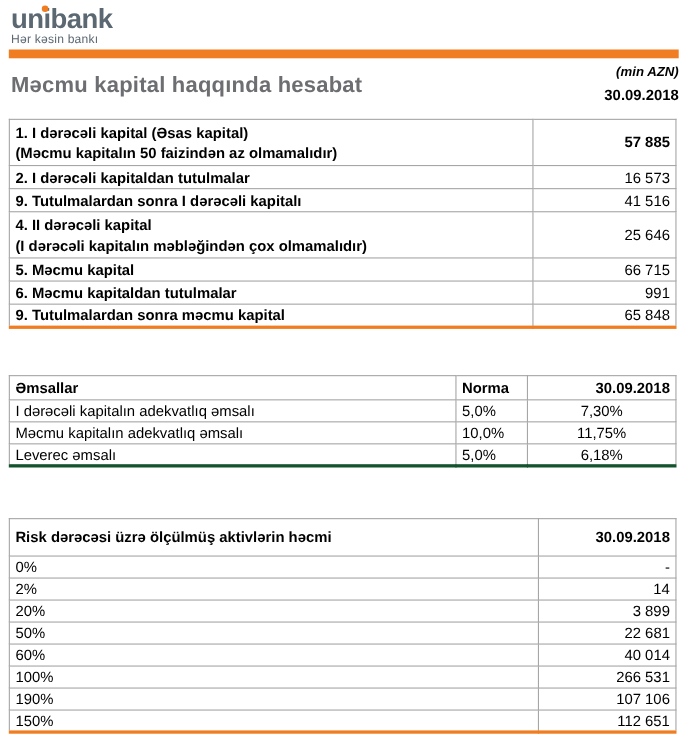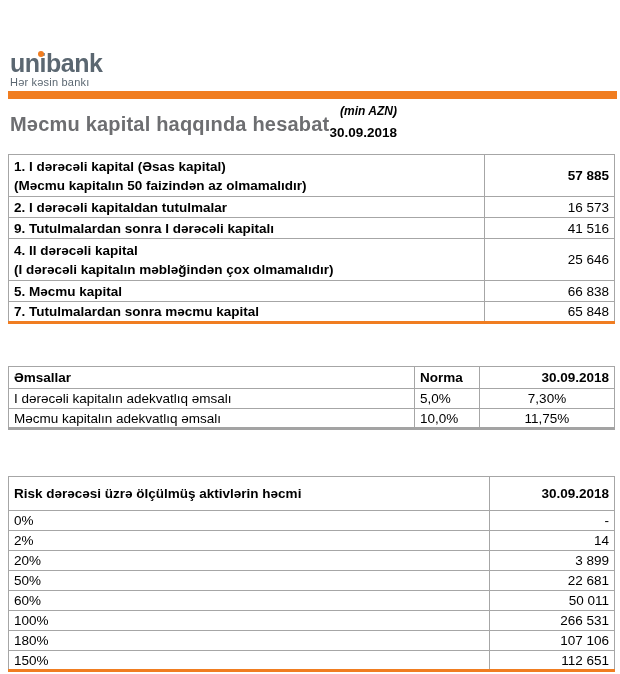--- a/index.html
+++ b/index.html
@@ -6,21 +6,21 @@
   html, body { width: 620px; }
   body {
     height: 674px;
     background: #ffffff;
     font-family: "Liberation Sans", sans-serif;
     color: #000;
     overflow: hidden;
   }
 
   
-  .logo-wrap { padding: 4px 0 0 10px; margin-top: 46px; }
+  .logo-wrap { padding: 4px 0 0 10px; }
   .logo-text {
     display: inline-block;
     position: relative;
     font-size: 25px;
     font-weight: bold;
     letter-spacing: -0.5px;
     color: #5b6771;
     line-height: 26px;
   }
   .i-dot {
@@ -40,20 +40,21 @@
   }
   .orange-bar {
     margin: 3px 0 0 8px;
     width: 609px;
     height: 8px;
     background: #f07d21;
   }
 
   .title-row {
     display: flex;
+    justify-content: space-between;
     align-items: flex-start;
     padding: 5px 3px 0 10px;
   }
   .page-title {
     font-size: 20px;
     font-weight: bold;
     color: #6d6e71;
     margin-top: 9px;
     letter-spacing: 0.2px;
   }
@@ -72,21 +73,21 @@
   td, th { border: 1px solid #a6a6a6; padding: 0 5px; vertical-align: middle; }
   th { text-align: left; font-weight: bold; }
 
   .t1 { margin-top: 14px; border-bottom: 3px solid #f07d21; }
   .t1 .lbl { font-weight: bold; line-height: 19px; }
   .t1 .val { width: 130px; text-align: right; }
   .t1 tr.h1 { height: 21px; }
   .t1 tr.h2 { height: 42px; }
   .t1 .val.bold { font-weight: bold; }
 
-  .t2 { margin-top: 42px; border-bottom: 3px solid #a3a3a3; }
+  .t2 { margin-top: 42px; border-bottom: 3px solid #14532d; }
   .t2 tr { height: 20px; }
   .t2 .c-norma { width: 65px; }
   .t2 .c-val { width: 135px; text-align: center; }
   .t2 th.c-val { text-align: right; }
   .t2 tr.head { height: 22px; }
 
   .t3 { margin-top: 46px; border-bottom: 3px solid #f07d21; }
   .t3 tr { height: 20px; }
   .t3 tr.head { height: 34px; }
   .t3 .c-val { width: 125px; text-align: right; }
@@ -132,24 +133,28 @@
   </tr>
   <tr class="h2">
     <td class="lbl">
       <div>4. II dərəcəli  kapital</div>
       <div>(I dərəcəli  kapitalın  məbləğindən çox olmamalıdır)</div>
     </td>
     <td class="val">25 646</td>
   </tr>
   <tr class="h1">
     <td class="lbl">5. Məcmu kapital</td>
-    <td class="val">66 838</td>
-  </tr>
-  <tr class="h1">
-    <td class="lbl">7. Tutulmalardan  sonra məcmu kapital</td>
+    <td class="val">66 715</td>
+  </tr>
+  <tr class="h1">
+    <td class="lbl">6. Məcmu kapitaldan tutulmalar</td>
+    <td class="val">991</td>
+  </tr>
+  <tr class="h1">
+    <td class="lbl">9. Tutulmalardan  sonra məcmu kapital</td>
     <td class="val">65 848</td>
   </tr>
 </tbody>
   </table>
 
 <table class="t2">
   <tbody>
       <tr class="head">
     <th>Əmsallar</th>
     <th class="c-norma">Norma</th>
@@ -158,20 +163,25 @@
   <tr>
     <td>I dərəcəli  kapitalın  adekvatlıq əmsalı</td>
     <td class="c-norma">5,0%</td>
     <td class="c-val">7,30%</td>
   </tr>
   <tr>
     <td>Məcmu kapitalın  adekvatlıq  əmsalı</td>
     <td class="c-norma">10,0%</td>
     <td class="c-val">11,75%</td>
   </tr>
+  <tr>
+    <td>Leverec əmsalı</td>
+    <td class="c-norma">5,0%</td>
+    <td class="c-val">6,18%</td>
+  </tr>
 </tbody>
   </table>
 
 <table class="t3">
   <tbody>
       <tr class="head">
     <th>Risk dərəcəsi üzrə ölçülmüş aktivlərin həcmi</th>
     <th class="c-val" style="text-align:right;">30.09.2018</th>
   </tr>
   <tr>
@@ -185,28 +195,28 @@
   <tr>
     <td>20%</td>
     <td class="c-val">3 899</td>
   </tr>
   <tr>
     <td>50%</td>
     <td class="c-val">22 681</td>
   </tr>
   <tr>
     <td>60%</td>
-    <td class="c-val">50 011</td>
+    <td class="c-val">40 014</td>
   </tr>
   <tr>
     <td>100%</td>
     <td class="c-val">266 531</td>
   </tr>
   <tr>
-    <td>180%</td>
+    <td>190%</td>
     <td class="c-val">107 106</td>
   </tr>
   <tr>
     <td>150%</td>
     <td class="c-val">112 651</td>
   </tr>
 </tbody>
   </table>
 
 </body></html>

